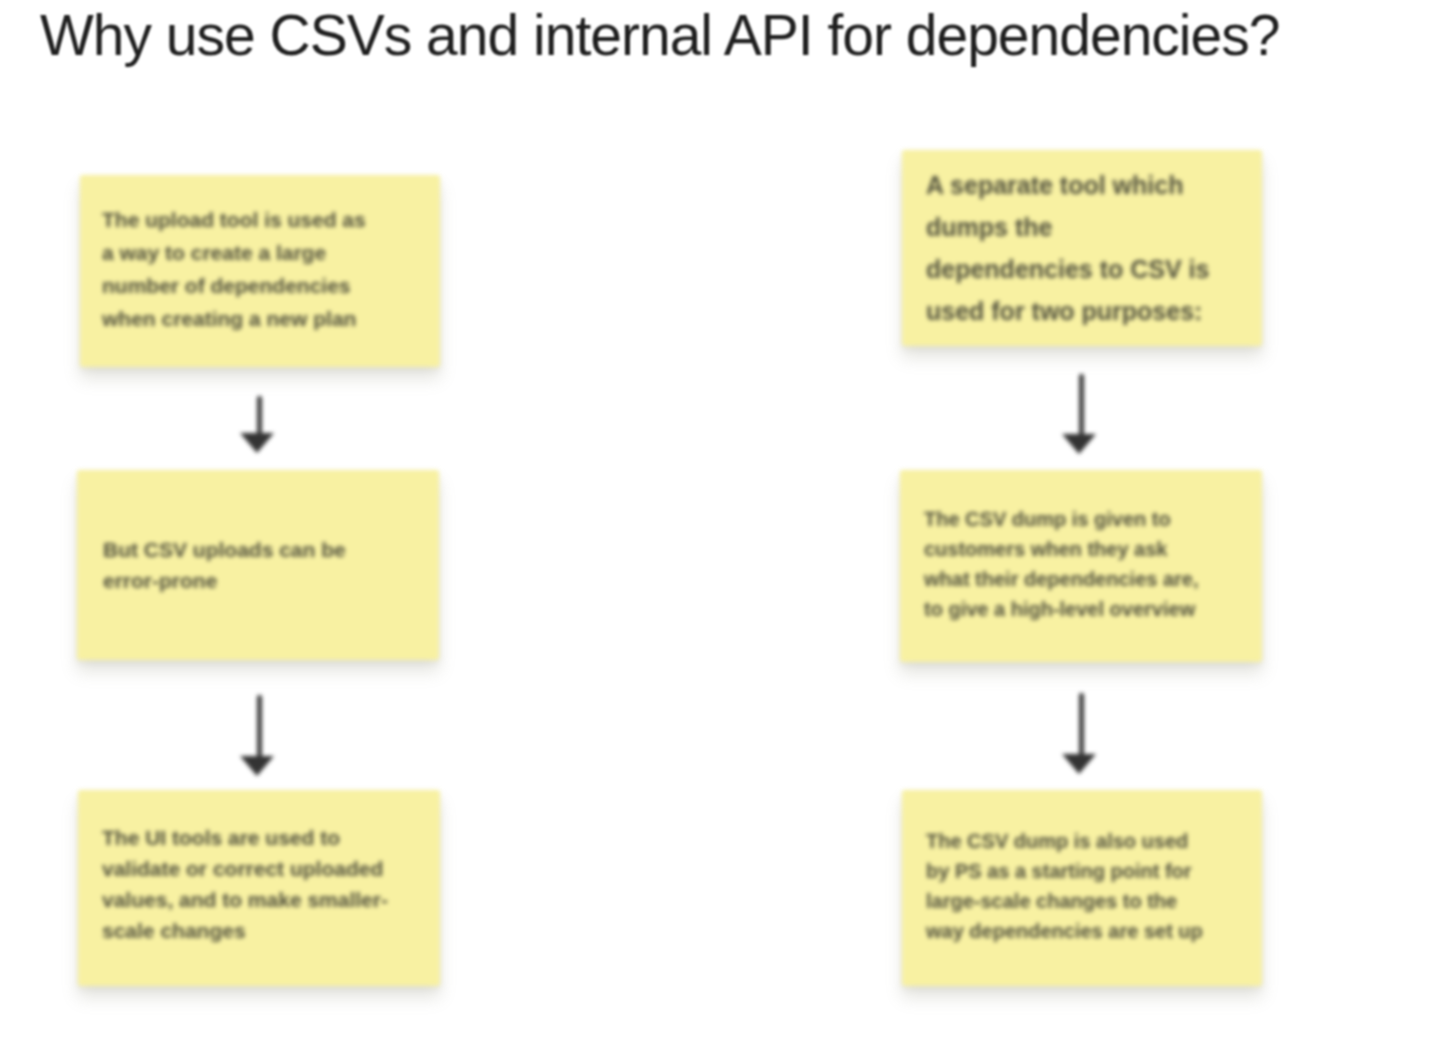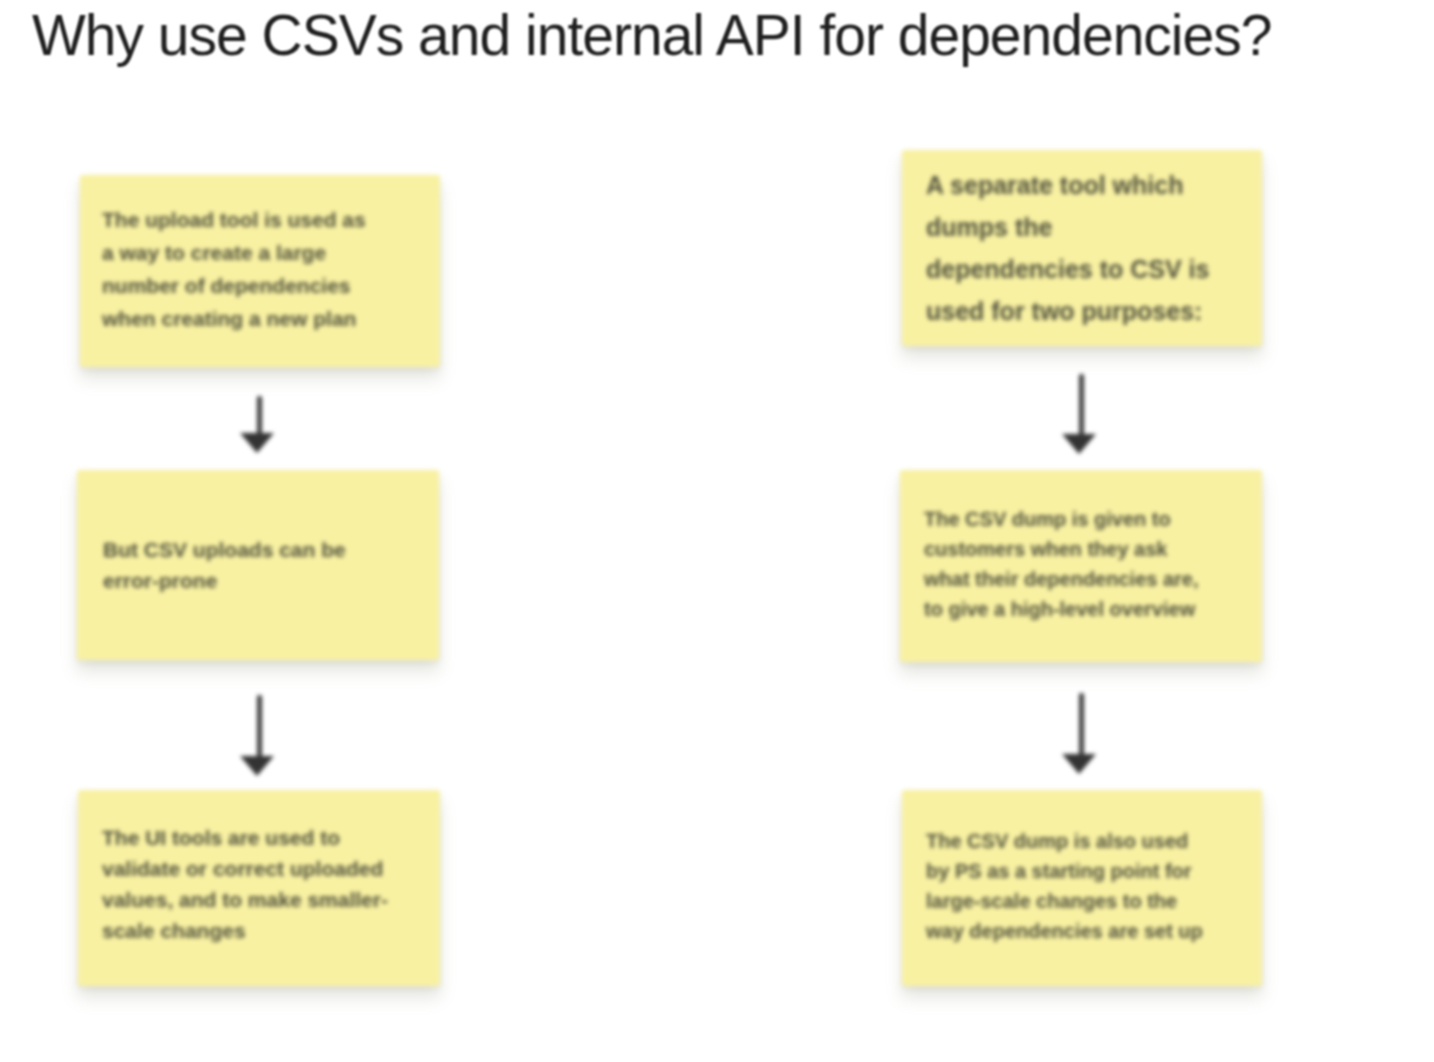--- a/index.html
+++ b/index.html
@@ -6,21 +6,21 @@
   .canvas {
     position: relative;
     width: 1434px;
     height: 1062px;
     background: #ffffff;
     overflow: hidden;
     font-family: "Liberation Sans", sans-serif;
   }
   .title {
     position: absolute;
-    left: 32px;
+    left: 40px;
     top: 2px;
     margin: 0;
     font-size: 57px;
     font-weight: 400;
     letter-spacing: -1px;
     color: #1f1f1f;
     white-space: nowrap;
     filter: blur(0.8px);
   }
   .board {

